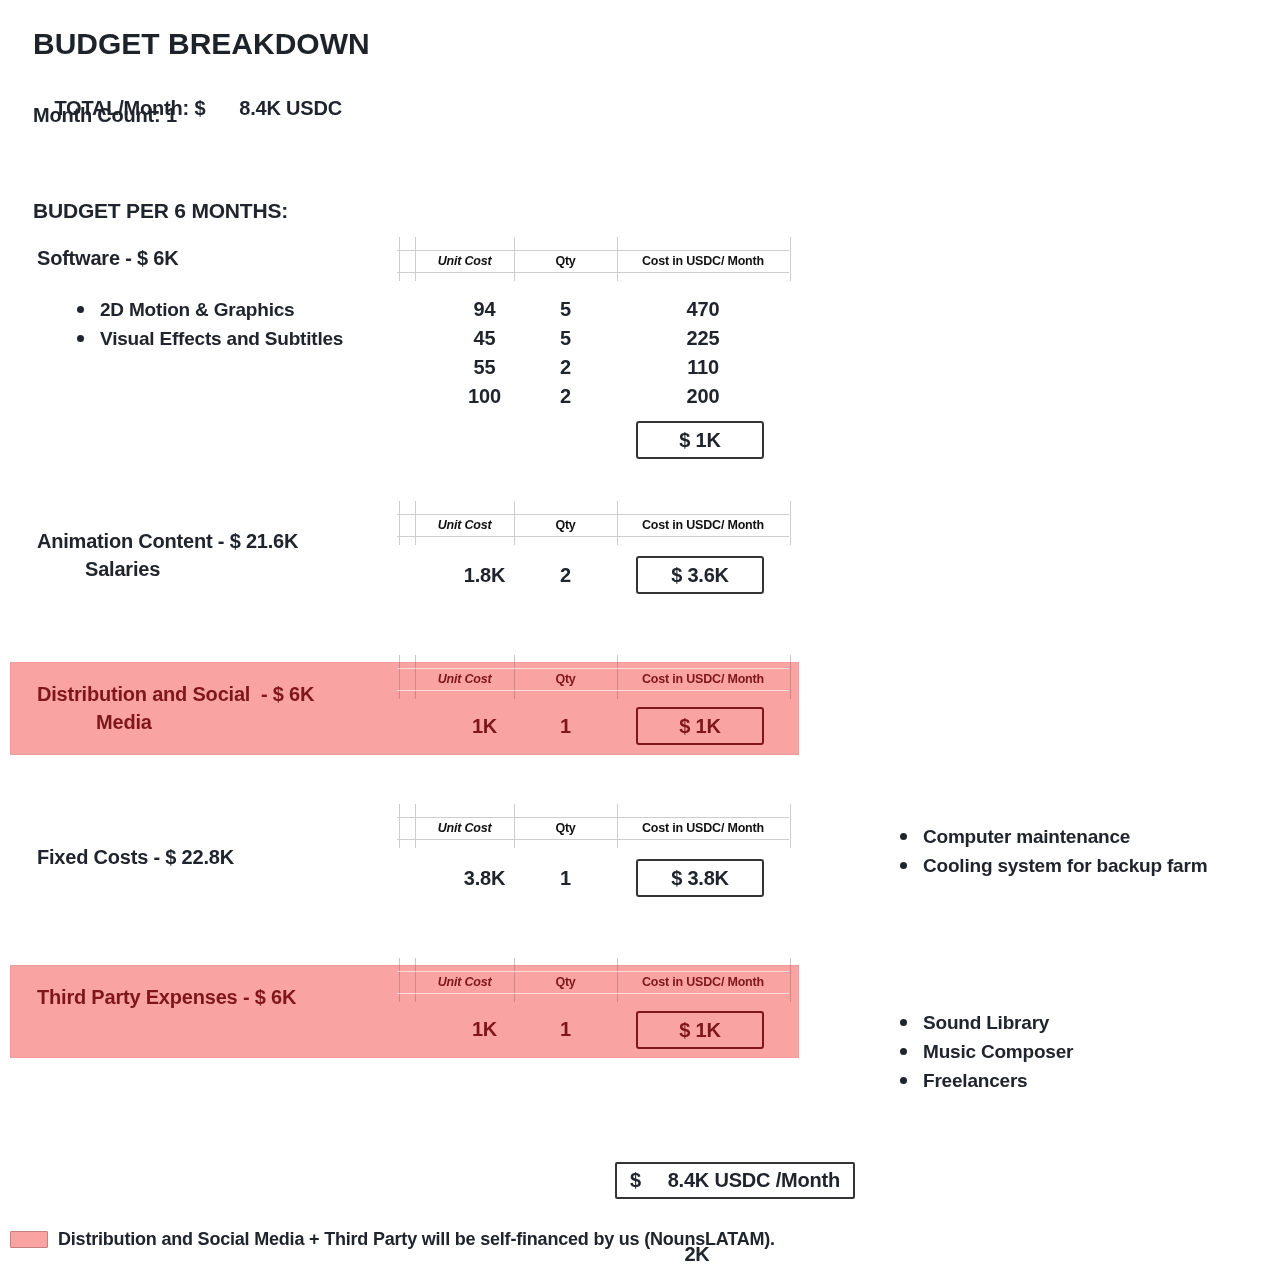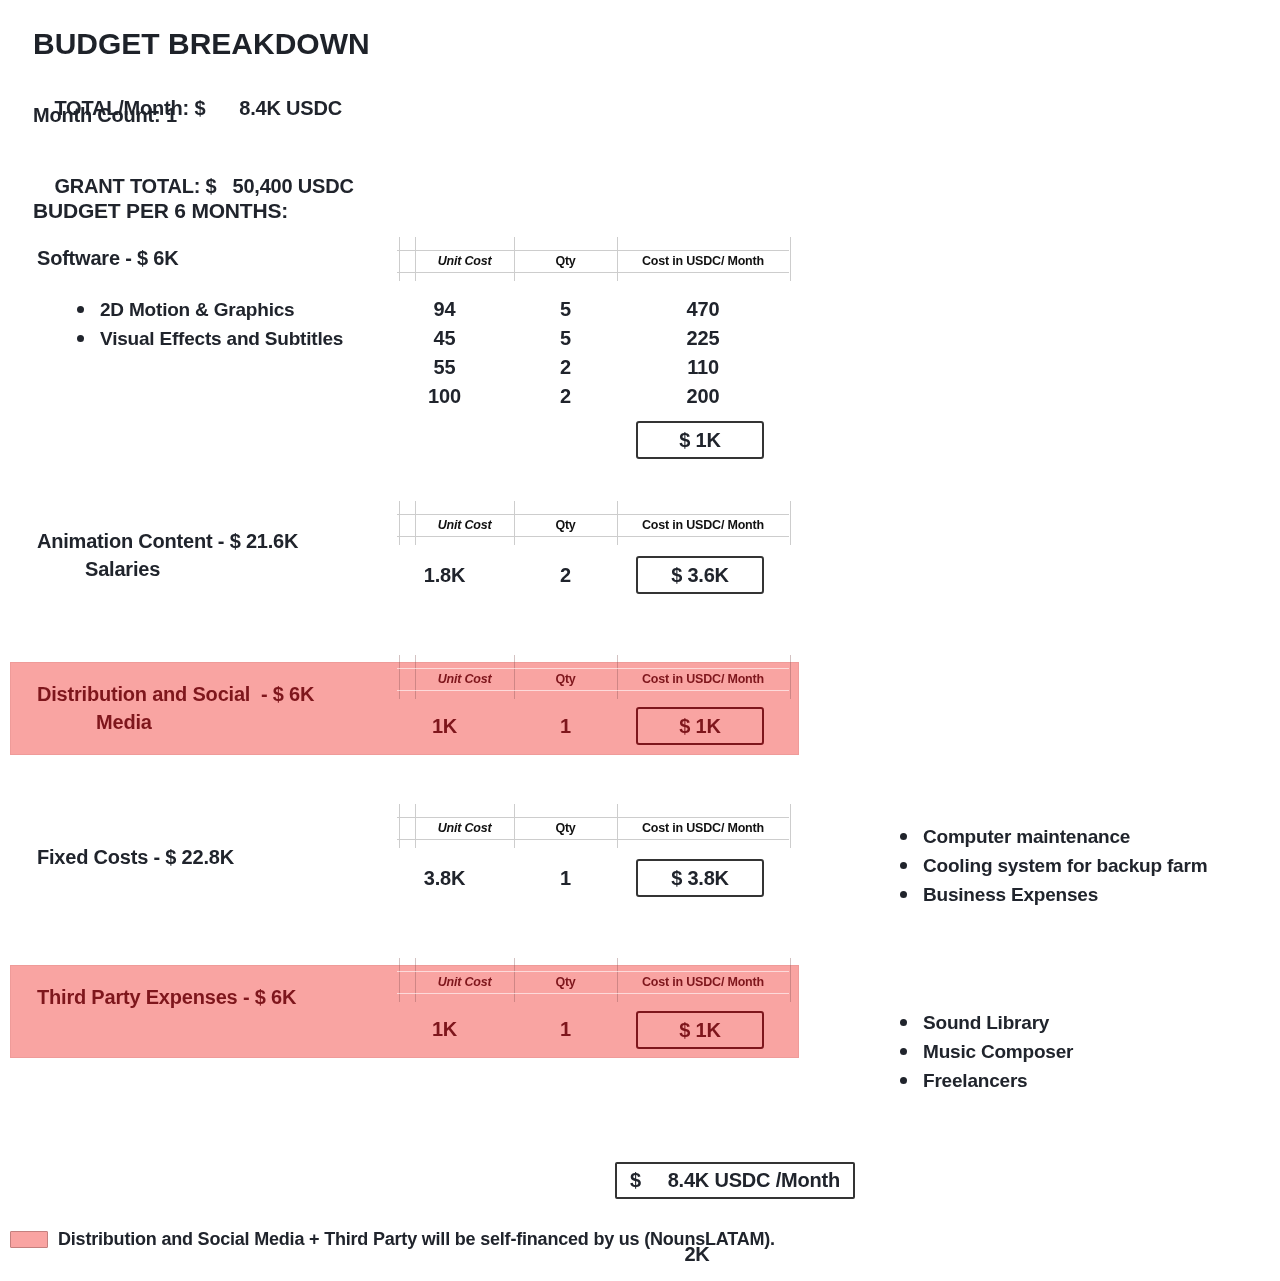--- a/index.html
+++ b/index.html
@@ -34,21 +34,21 @@
   .frag .cl{position:absolute;top:14px;height:21px;line-height:21px;font-size:12.5px;text-align:center;color:#111;}
   .frag .c1{left:18px;width:99px;font-style:italic;}
   .frag .c2{left:117px;width:103px;}
   .frag .c3{left:220px;width:172px;}
   .frag.on-pink .hl{background:rgba(255,255,255,0.6);}
   .frag.on-pink .vl{background:rgba(130,80,80,0.35);}
   .frag.on-pink .cl{color:var(--dark-red);}
 
   
   .cell{position:absolute;height:29px;line-height:29px;font-size:20px;text-align:center;}
-  .cu{left:395px;width:99px;}
+  .cu{left:435px;width:99px;}
   .cq{left:514px;width:103px;}
   .cc{left:617px;width:172px;}
   .cell.red{color:var(--dark-red);}
 
   
   .blist{position:absolute;margin:0;padding:0;list-style:none;font-size:19px;}
   .blist li{position:relative;height:29px;line-height:29px;padding-left:30px;}
   .blist li::before{content:"";position:absolute;left:7px;top:11px;width:7px;height:7px;border-radius:50%;background:var(--ink);}
 
   
@@ -73,23 +73,20 @@
 </head>
 <body>
 
 <div class="page">
 
   <h1 class="title">BUDGET BREAKDOWN</h1>
   <div class="sumline" style="top:74px">
     <span>TOTAL/Month: $</span><span class="gap-lg">8.4K USDC</span>
   </div>
   <div class="sumline" style="top:104px">Month Count: 1</div>
-  <div class="sumline" style="top:152px">
-    <span>GRANT TOTAL: $</span><span class="gap-sm">50,400 USDC</span>
-  </div>
   <div class="sec-heading" style="top:199px">BUDGET PER 6 MONTHS:</div>
 
   <div class="sec-title" style="top:247px">Software - $ 6K</div>
 
   <div class="frag" style="top:237px">
     <i class="vl v1"></i>
       <i class="vl v2"></i>
       <i class="vl v3"></i>
       <i class="vl v4"></i>
       <i class="vl v5"></i>
@@ -185,21 +182,20 @@
 
   <span class="cell cu" style="top:864px">3.8K</span>
   <span class="cell cq" style="top:864px">1</span>
   <div class="tbox" style="top:859px">
     <span>$ 3.8K</span>
   </div>
 
   <ul class="blist" style="left:893px;top:822px">
     <li>Computer maintenance</li>
     <li>Cooling system for backup farm</li>
-    <li>Business Expenses</li>
   </ul>
 
   <div class="hl-block" style="top:965px"></div>
 
   <div class="frag on-pink" style="top:958px">
     <i class="vl v1"></i>
       <i class="vl v2"></i>
       <i class="vl v3"></i>
       <i class="vl v4"></i>
       <i class="vl v5"></i>

